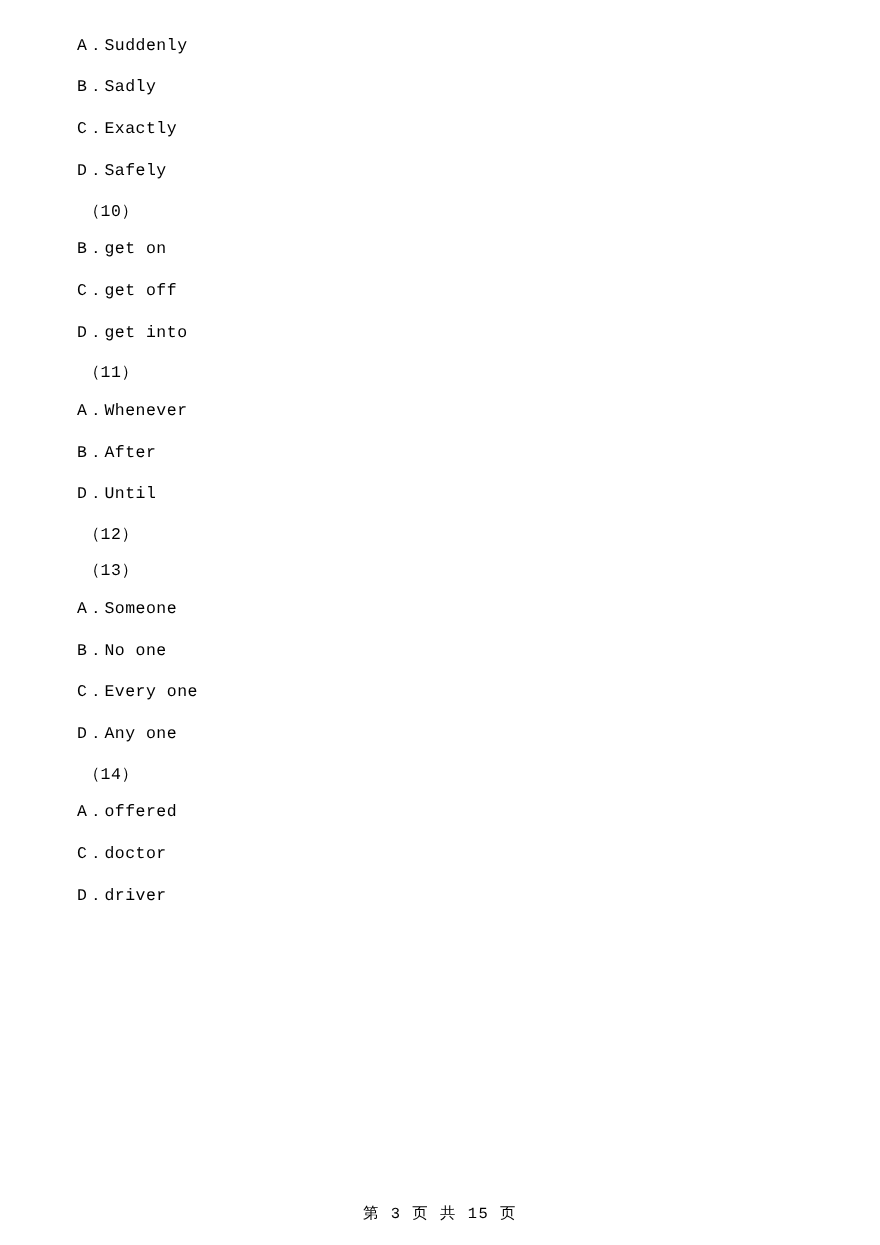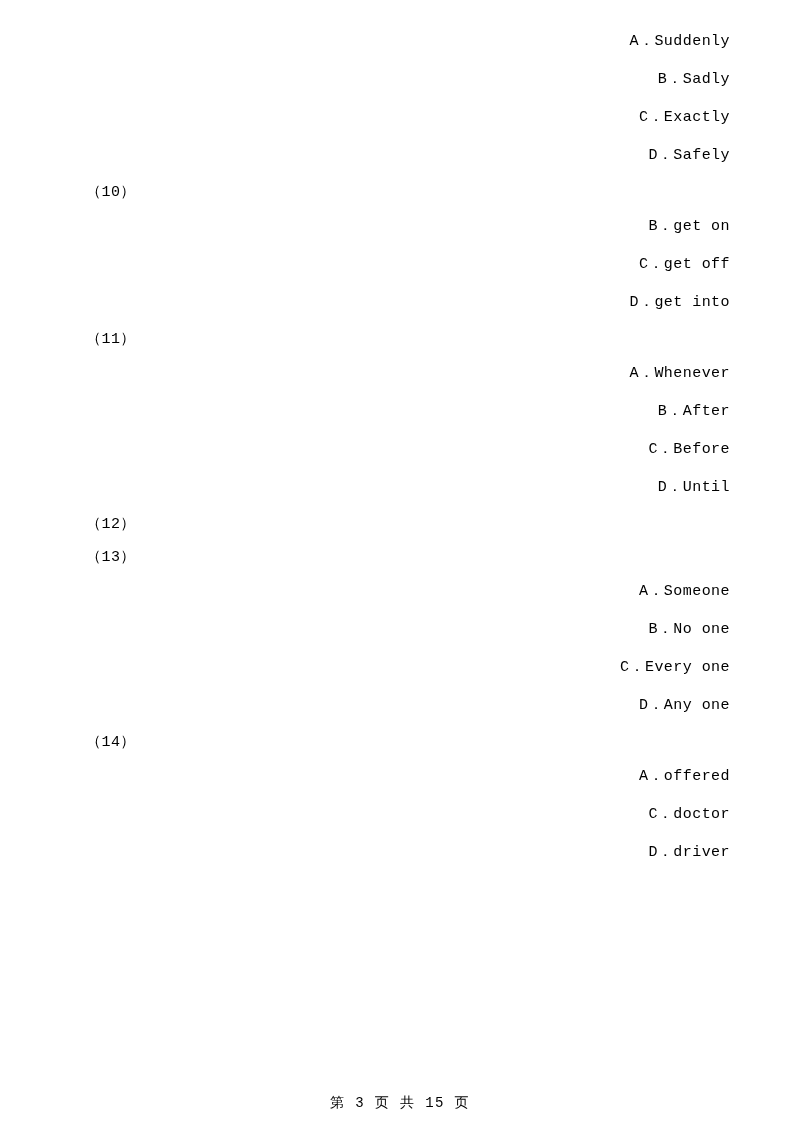--- a/index.html
+++ b/index.html
@@ -16,24 +16,23 @@
       min-height: 1132px;
       position: relative;
     }
     .content {
       padding: 30px 70px 60px 70px;
     }
     .option-item {
       margin-bottom: 14px;
       line-height: 1.6;
       letter-spacing: 0.03em;
-      text-align: right;
     }
     .section-number {
-      margin: 10px 0 14px 16px;
+      margin: 10px 0 14px 6px;
       letter-spacing: 0.03em;
     }
     .page-footer {
       position: absolute;
       bottom: 20px;
       left: 0;
       right: 0;
       text-align: center;
       font-size: 14px;
       letter-spacing: 0.1em;
@@ -55,21 +54,20 @@
   <div>
     <div class="option-item">B．get on</div>
     <div class="option-item">C．get off</div>
     <div class="option-item">D．get into</div>
   </div>
 
   <div class="section-number">（11）</div>
   <div>
     <div class="option-item">A．Whenever</div>
     <div class="option-item">B．After</div>
-    <div class="option-item">C．Before</div>
     <div class="option-item">D．Until</div>
   </div>
 
   <div class="section-number">（12）</div>
 
   <div class="section-number">（13）</div>
   <div>
     <div class="option-item">A．Someone</div>
     <div class="option-item">B．No one</div>
     <div class="option-item">C．Every one</div>

